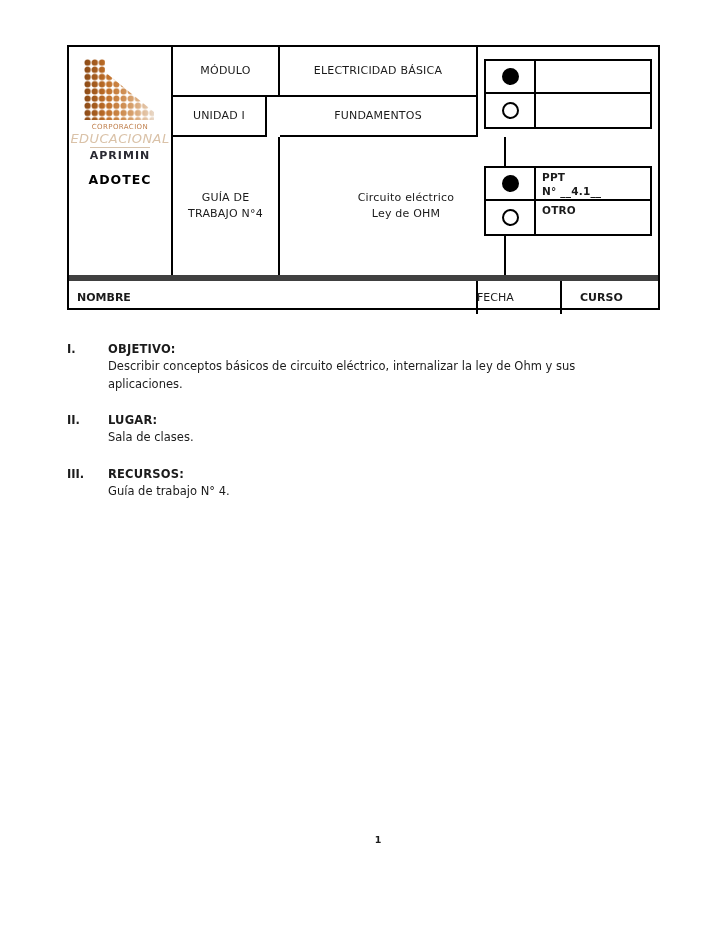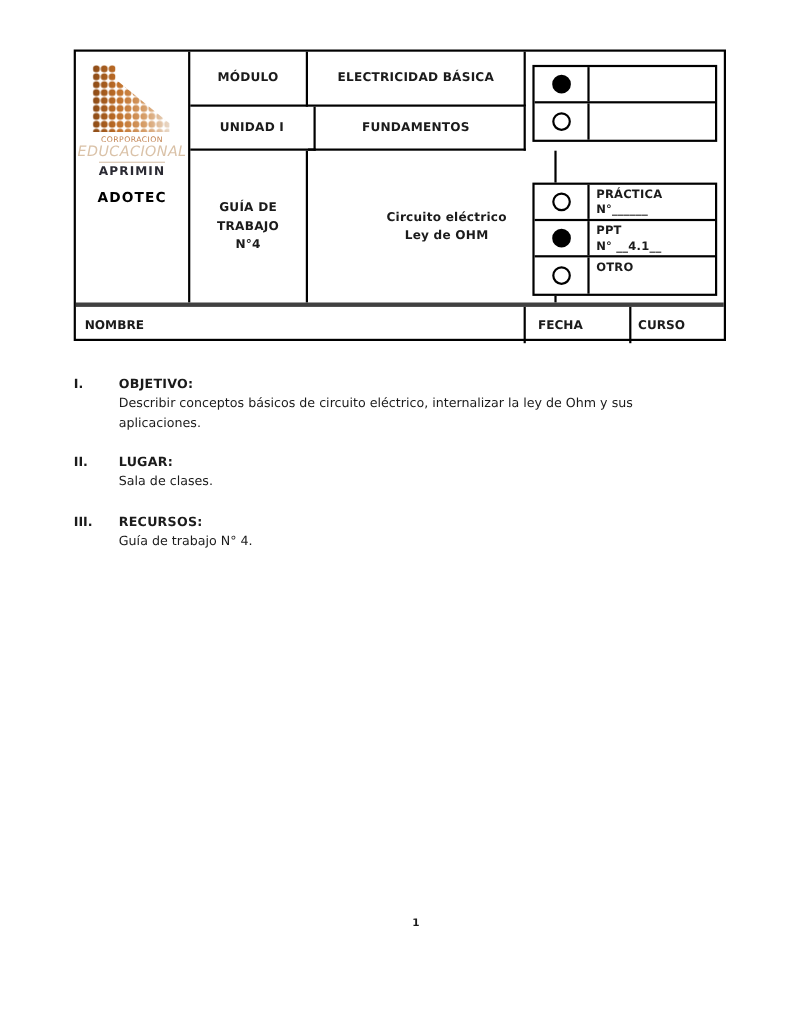--- a/index.html
+++ b/index.html
@@ -11,60 +11,60 @@
   
   .htable{
     position:absolute;left:67px;top:45px;width:593px;height:265px;
     border:2px solid #000;box-sizing:border-box;background:#fff;
   }
   .cell{position:absolute;box-sizing:border-box;}
   .br{border-right:2px solid #000;}
   .bb{border-bottom:2px solid #000;}
   .lbl{
     display:flex;align-items:center;justify-content:center;text-align:center;
-    font-weight:bold;font-size:11px;letter-spacing:0.2px;white-space:pre-line;
+    font-weight:normal;font-size:11px;letter-spacing:0.2px;white-space:pre-line;
     line-height:1.5;
   }
   
   .logo-cell{left:0;top:0;width:104px;height:228px;border-right:2px solid #000;
     display:flex;flex-direction:column;align-items:center;padding-top:12px;}
   .org1{font-size:7px;letter-spacing:0.4px;color:#c0804e;margin-top:2px;}
   .org2{font-size:13px;letter-spacing:0.4px;color:#dac2a8;font-style:italic;}
   .orgname{font-size:11px;font-weight:bold;letter-spacing:1px;color:#2a2a33;
     border-top:1px solid #d8c3ac;margin-top:1px;padding-top:1px;}
   .brand{font-size:12.5px;font-weight:bold;letter-spacing:1px;color:#000;margin-top:10px;}
   
   .c-modulo{left:104px;top:0;width:107px;height:50px;}
   .c-elect {left:211px;top:0;width:198px;height:50px;}
-  .c-unidad{left:104px;top:50px;width:114px;height:40px;}
+  .c-unidad{left:104px;top:50px;width:94px;height:40px;}
   .c-funda {left:211px;top:50px;width:198px;height:40px;}
   .c-guia  {left:104px;top:90px;width:107px;height:138px;padding:0 12px;}
   .c-circ  {left:211px;top:90px;width:198px;height:138px;margin-left:28px;}
   
   .c-right{left:409px;top:0;width:180px;height:228px;}
   .checkbox-table{position:absolute;left:6px;width:168px;border:2px solid #000;box-sizing:border-box;background:#fff;}
   .box-roles{top:12px;}
   .box-types{top:119px;}
   .chk-row{display:flex;height:33px;box-sizing:border-box;border-bottom:2px solid #000;}
   .chk-row:last-child{border-bottom:none;}
   .chk-cell{width:50px;flex:0 0 50px;border-right:2px solid #000;box-sizing:border-box;
     display:flex;align-items:center;justify-content:center;}
   .chk-label{flex:1;display:flex;align-items:center;justify-content:center;
     font-weight:bold;font-size:10.5px;letter-spacing:0.2px;}
   .chk-label.left{justify-content:flex-start;align-items:flex-start;
     flex-direction:column;padding:2px 0 0 6px;line-height:1.35;}
   .circle{width:17px;height:17px;border:2px solid #000;border-radius:50%;
     box-sizing:border-box;background:#fff;}
   .circle.filled{background:#000;}
   
-  .c-bottom{left:0;top:228px;width:589px;height:33px;border-top:4px solid #404040;}
+  .c-bottom{left:0;top:228px;width:589px;height:33px;border-top:6px solid #404040;}
   .c-nombre{left:0;top:0;width:409px;height:33px;display:flex;align-items:center;
     padding-left:8px;font-weight:bold;font-size:11px;}
-  .c-fecha{left:411px;top:0;width:94px;height:33px;display:flex;align-items:center;
-    padding-left:9px;font-weight:bold;font-size:11px;}
+  .c-fecha{left:399px;top:0;width:94px;height:33px;display:flex;align-items:center;
+    padding-left:9px;font-weight:normal;font-size:11px;}
   .c-curso{left:503px;top:0;width:86px;height:33px;display:flex;align-items:center;
     padding-left:8px;font-weight:bold;font-size:11px;}
   
   .sections{position:absolute;left:67px;top:341px;width:572px;}
   .section{display:flex;margin-bottom:19px;}
   .numeral{flex:0 0 41px;font-weight:bold;font-size:11.5px;line-height:17px;}
   .sec-content{flex:1;}
   .sec-title{font-weight:bold;font-size:11.5px;line-height:17px;letter-spacing:0.2px;}
   .sec-body{font-size:11.5px;line-height:17.5px;white-space:pre-line;}
   
@@ -121,29 +121,20 @@
         <div class="chk-row">
           <div class="chk-cell">
             <div class="circle"></div>
           </div>
         </div>
       </div>
 
       <div class="checkbox-table box-types">
         <div class="chk-row">
           <div class="chk-cell">
-            <div class="circle"></div>
-          </div>
-          <div class="chk-label left">
-            <span>PRÁCTICA</span>
-            <span>N°______</span>
-          </div>
-        </div>
-        <div class="chk-row">
-          <div class="chk-cell">
             <div class="circle filled"></div>
           </div>
           <div class="chk-label left">
             <span>PPT</span>
             <span>N° __4.1__</span>
           </div>
         </div>
         <div class="chk-row">
           <div class="chk-cell">
             <div class="circle"></div>

